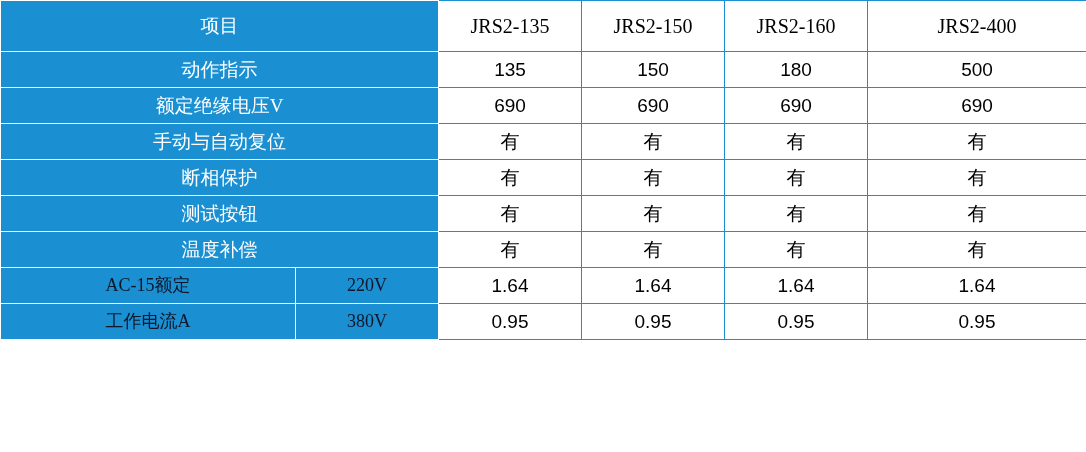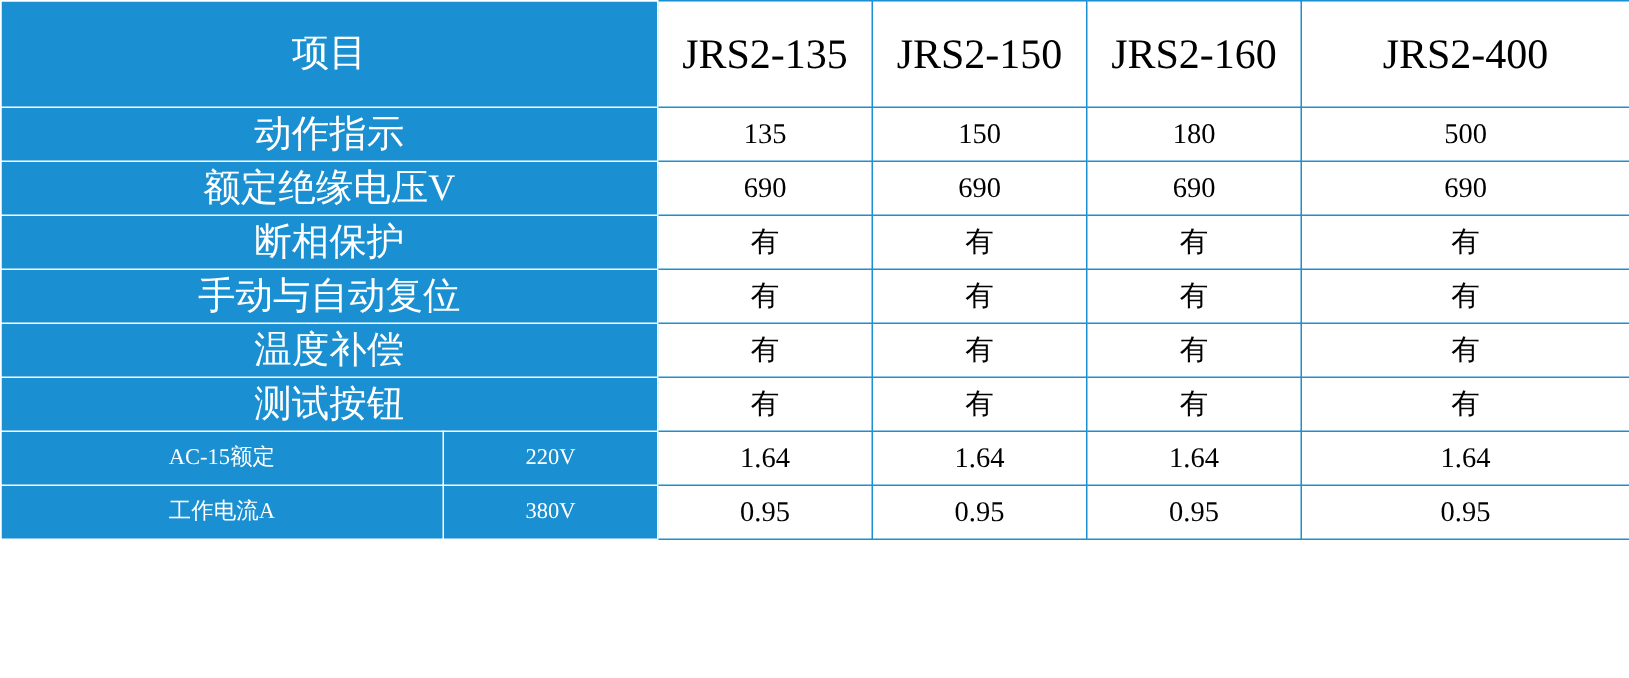--- a/index.html
+++ b/index.html
@@ -26,40 +26,40 @@
     font-size: 19px;
     color: #000000;
     padding: 0;
     line-height: 1.25;
   }
   
   #spec-table td.lbl {
     background: #1a8fd1;
     color: #ffffff;
     font-family: "Liberation Serif", serif;
-    font-size: 25px;
+    font-size: 19px;
   }
   #spec-table td.lbl-sm {
     background: #1a8fd1;
-    color: #ffffff;
-    font-size: 15px;
+    color: #0f172a;
+    font-size: 18px;
   }
   
   #spec-table td.val {
     background: #ffffff;
     border-left: 1px solid #1a8fd1;
     border-right: 1px solid #1a8fd1;
     border-top: 1px solid #1a8fd1;
     border-bottom: 1px solid #1a8fd1;
   }
   #spec-table td.val.hdr {
-    font-size: 28px;
+    font-size: 20px;
   }
   #spec-table td.val.num {
-    font-family: Liberation Serif, serif;
+    font-family: Liberation Sans, sans-serif;
   }
   .r-head td { height: 38px; }
   .r-norm td { height: 35px; }
   .r-tall td { height: 74px; }
   .two-line { white-space: pre-line; }
   .col-item { width: 295px; }
   .col-a { width: 143px; }
   .col-b { width: 143px; }
   .col-c { width: 143px; }
   .col-d { width: 143px; }
@@ -101,48 +101,48 @@
     <tr class="r-norm">
       <td class="lbl" colspan="2">额定绝缘电压V</td>
       <td class="val num">690</td>
       <td class="val num">690</td>
       <td class="val num">690</td>
       <td class="val num">690</td>
       <td class="val num">690</td>
     </tr>
 
     <tr class="r-norm">
+      <td class="lbl" colspan="2">手动与自动复位</td>
+      <td class="val">有</td>
+      <td class="val">有</td>
+      <td class="val">有</td>
+      <td class="val">有</td>
+      <td class="val">有</td>
+    </tr>
+
+    <tr class="r-norm">
       <td class="lbl" colspan="2">断相保护</td>
       <td class="val">有</td>
       <td class="val">有</td>
       <td class="val">有</td>
       <td class="val">有</td>
       <td class="val">有</td>
     </tr>
 
     <tr class="r-norm">
-      <td class="lbl" colspan="2">手动与自动复位</td>
+      <td class="lbl" colspan="2">测试按钮</td>
       <td class="val">有</td>
       <td class="val">有</td>
       <td class="val">有</td>
       <td class="val">有</td>
       <td class="val">有</td>
     </tr>
 
     <tr class="r-norm">
       <td class="lbl" colspan="2">温度补偿</td>
-      <td class="val">有</td>
-      <td class="val">有</td>
-      <td class="val">有</td>
-      <td class="val">有</td>
-      <td class="val">有</td>
-    </tr>
-
-    <tr class="r-norm">
-      <td class="lbl" colspan="2">测试按钮</td>
       <td class="val">有</td>
       <td class="val">有</td>
       <td class="val">有</td>
       <td class="val">有</td>
       <td class="val">有</td>
     </tr>
 
 
 
 

